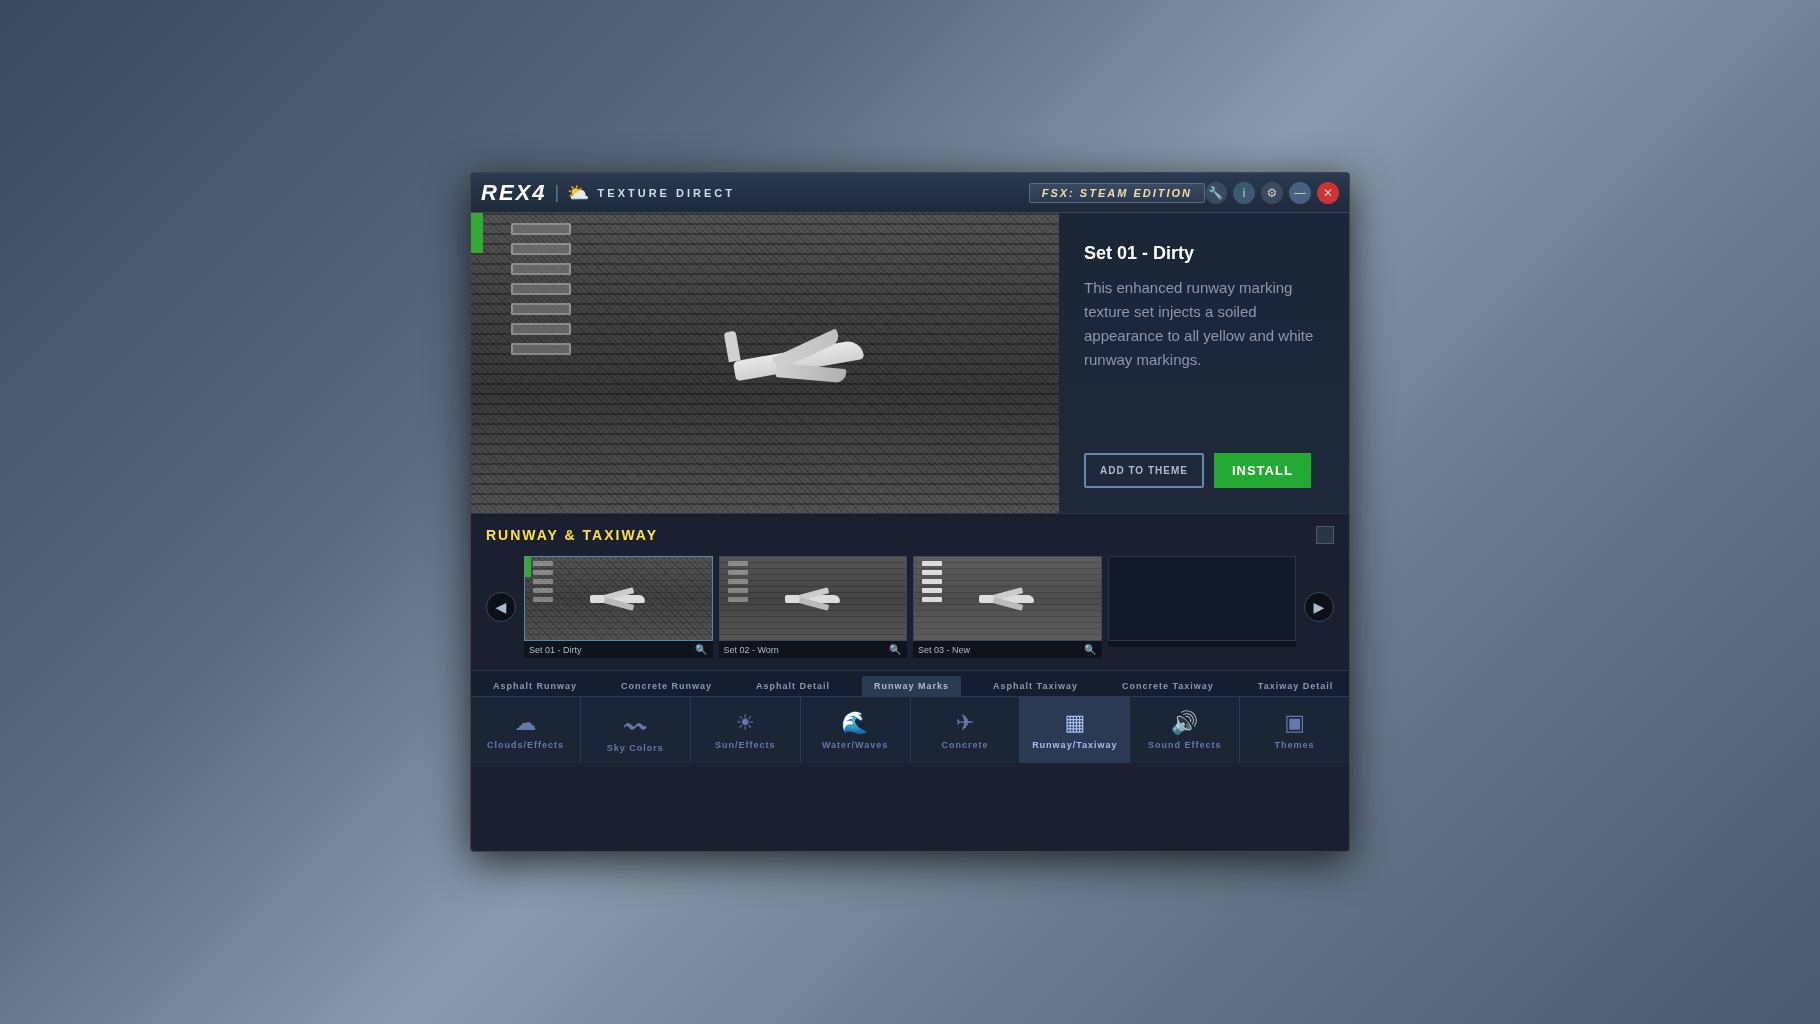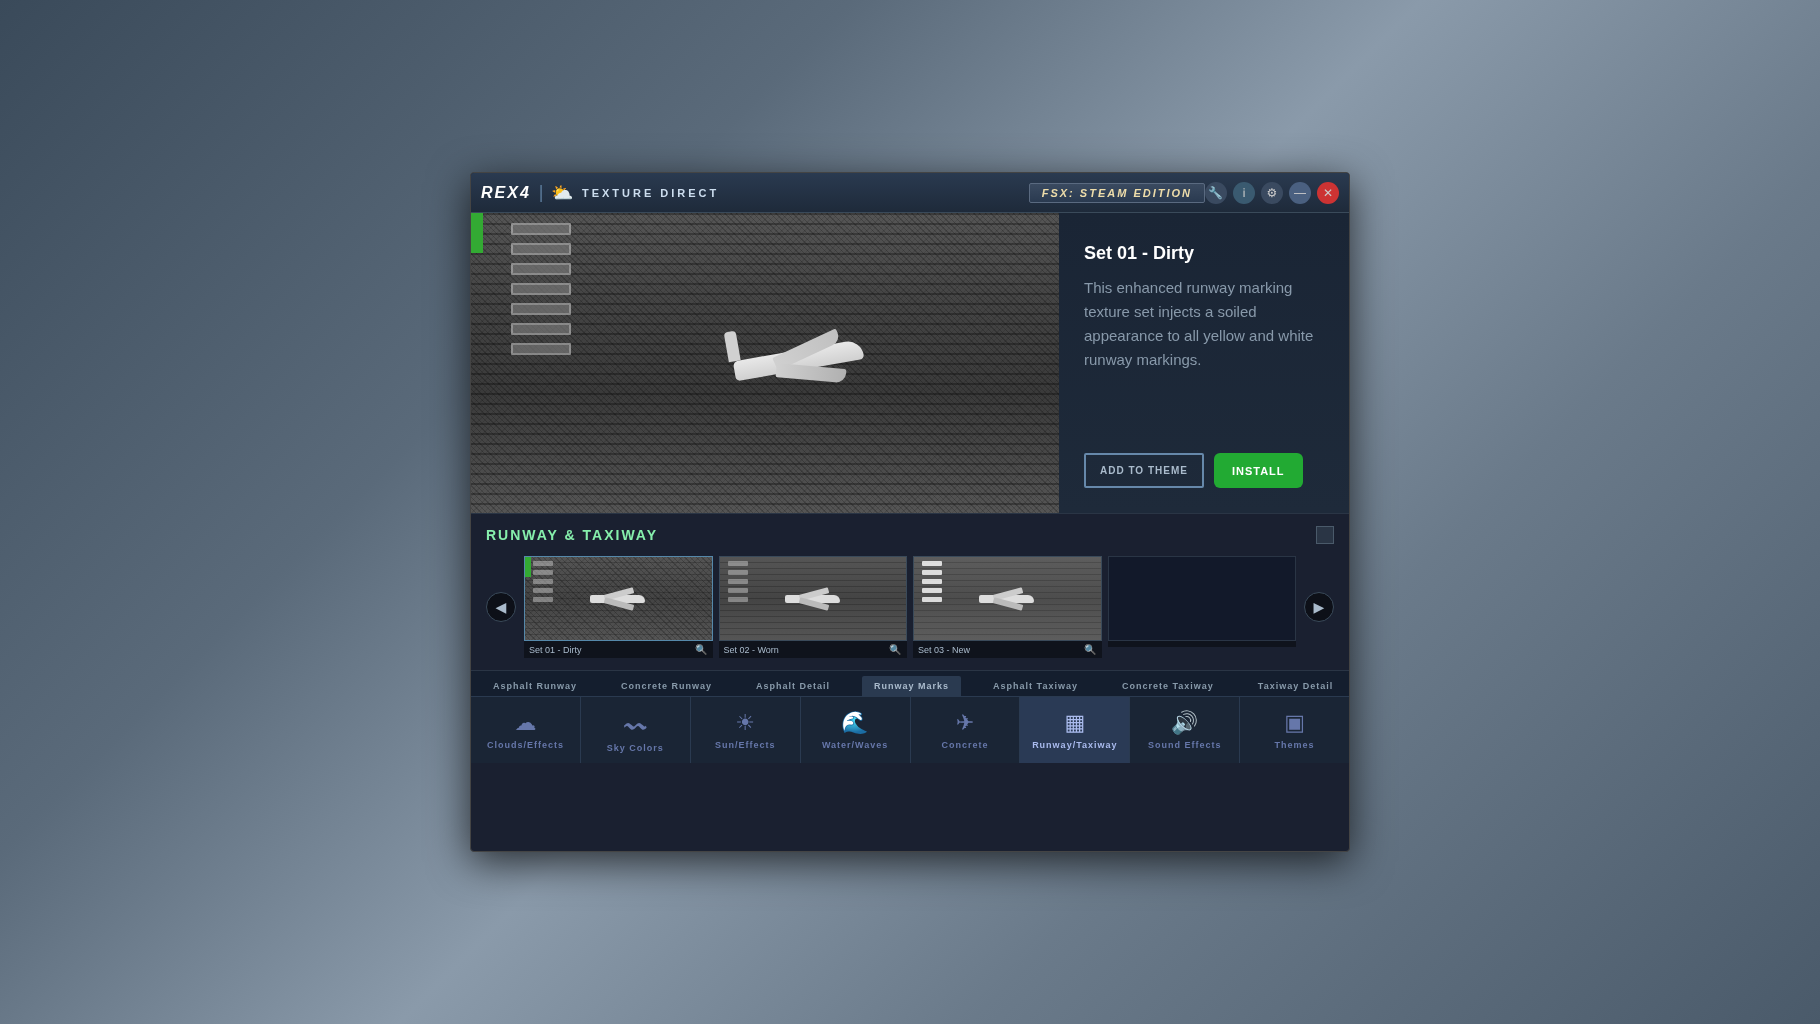--- a/index.html
+++ b/index.html
@@ -41,21 +41,21 @@
     .title-bar-left {
       display: flex;
       align-items: center;
       gap: 8px;
       flex: 1;
     }
 
     .logo-rex {
       color: #ffffff;
       font-weight: 900;
-      font-size: 16px;
+      font-size: 22px;
       letter-spacing: 2px;
       font-style: italic;
     }
 
     .logo-divider {
       color: #5a7a9a;
       font-size: 18px;
     }
 
     .logo-cloud {
@@ -263,45 +263,45 @@
       cursor: pointer;
       border-radius: 2px;
       text-transform: uppercase;
     }
 
     .btn-install {
       background: #22aa33;
       border: none;
       color: #ffffff;
       padding: 10px 18px;
-      font-size: 11px;
+      font-size: 13px;
       font-weight: bold;
       letter-spacing: 1px;
       cursor: pointer;
-      border-radius: 6px;
+      border-radius: 0;
       text-transform: uppercase;
     }
 
     
     .thumbnail-section {
       background: #1a2030;
       padding: 12px 15px;
       flex-shrink: 0;
       border-top: 1px solid #2a3545;
     }
 
     .thumbnail-header {
       display: flex;
       align-items: center;
       justify-content: space-between;
       margin-bottom: 12px;
     }
 
     .thumbnail-title {
-      color: #86efac;
+      color: #fde047;
       font-size: 14px;
       font-weight: bold;
       letter-spacing: 2px;
     }
 
     .thumbnail-checkbox {
       width: 18px;
       height: 18px;
       background: #2a3545;
       border: 1px solid #4a5a6a;

